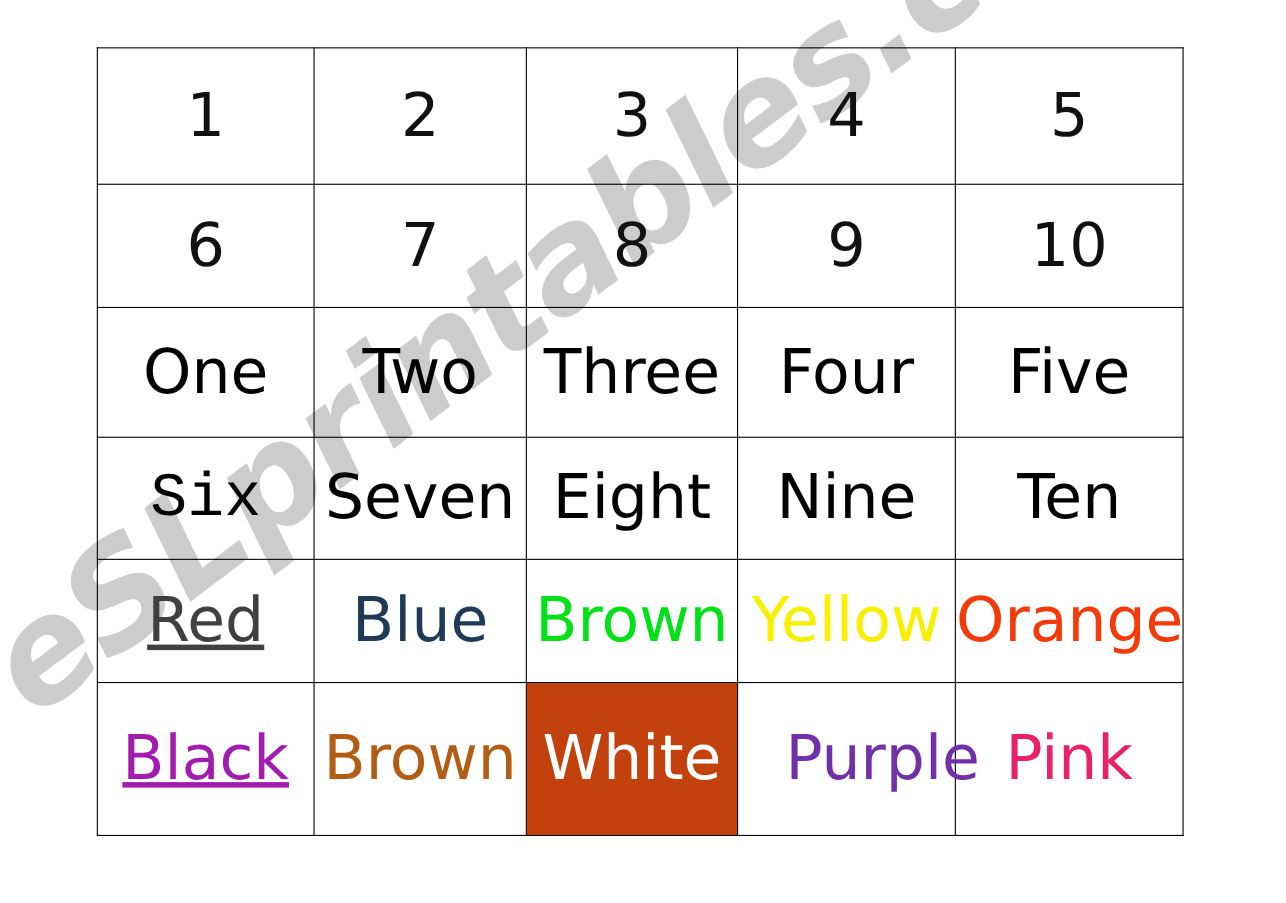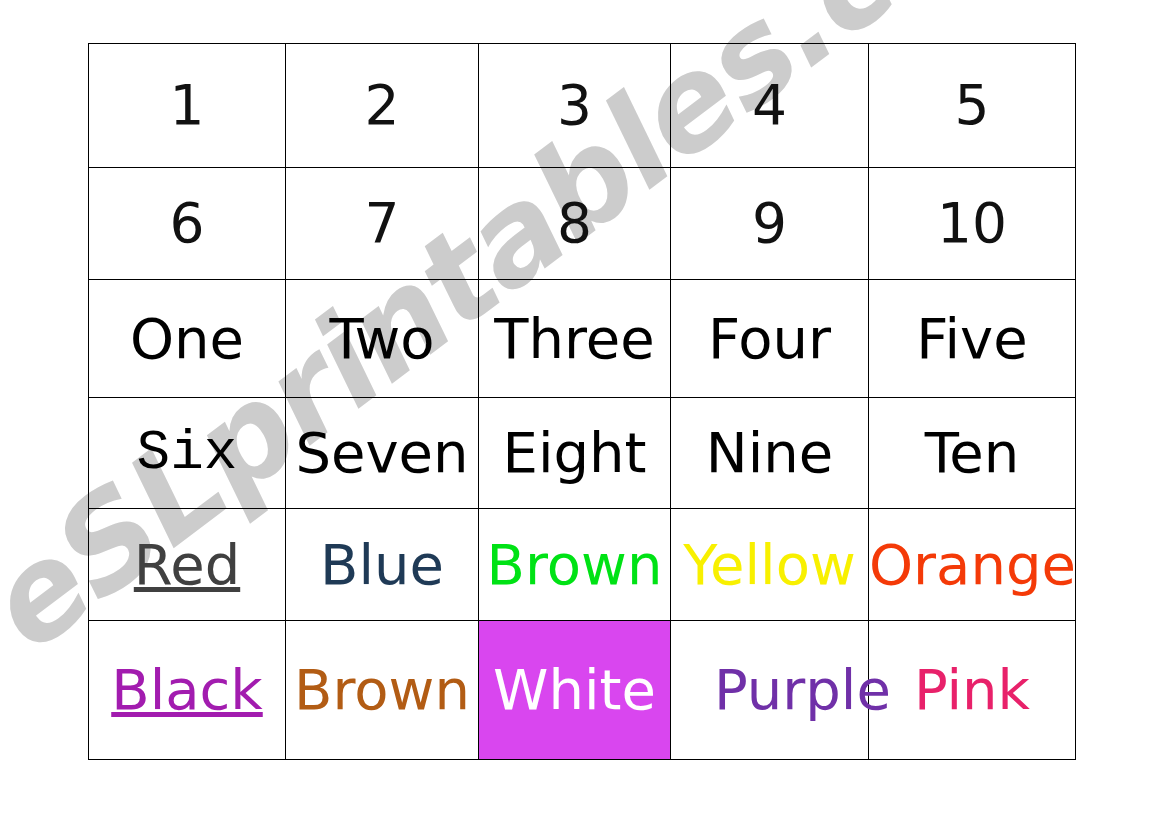--- a/index.html
+++ b/index.html
@@ -208,21 +208,21 @@
           <span class="cell-text" style="color: rgb(244, 58, 8);">Orange</span>
         </td>
       </tr>
       <tr class="row-colors-2">
         <td class="colorword">
           <span class="cell-text" style="color: #a21caf; text-decoration: underline;">Black</span>
         </td>
         <td class="colorword">
           <span class="cell-text" style="color: rgb(178, 92, 20);">Brown</span>
         </td>
-        <td class="colorword inverted" style="background: #d946ef;">
+        <td class="colorword inverted" style="background: #c2410c;">
           <span class="cell-text" style="color: rgb(255, 255, 255);">White</span>
         </td>
         <td class="colorword">
           <span class="cell-text" style="color: rgb(112, 48, 168); padding-left: 43px;">Purple</span>
         </td>
         <td class="colorword">
           <span class="cell-text" style="color: rgb(232, 33, 106);">Pink</span>
         </td>
       </tr>
     </tbody>

